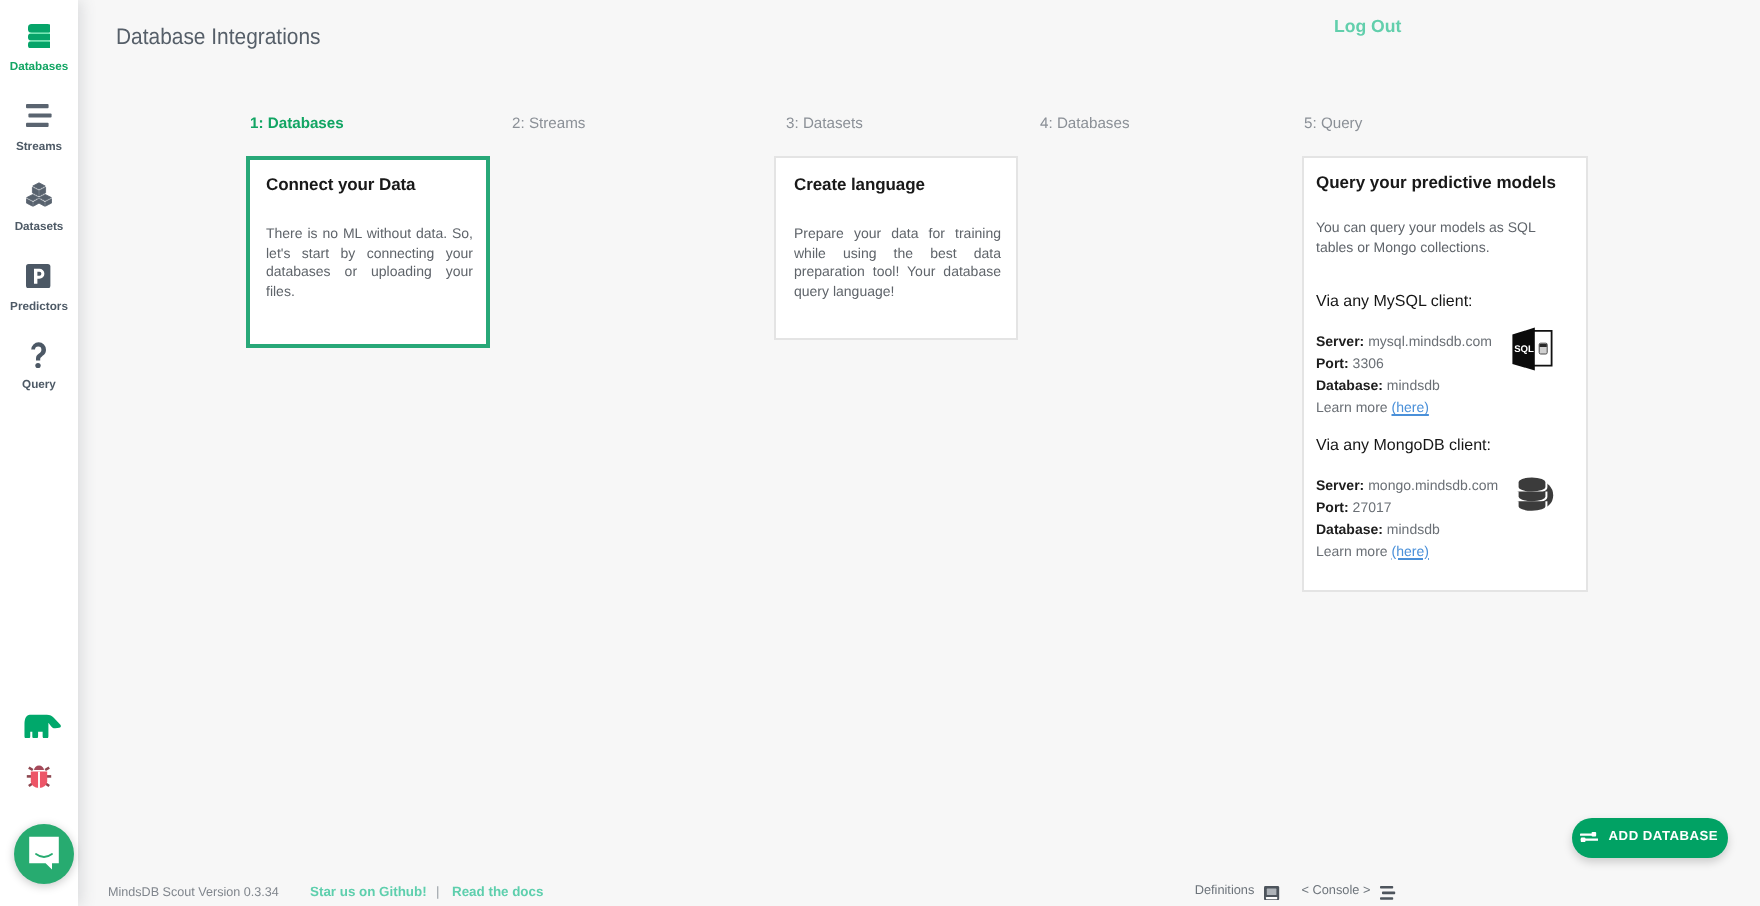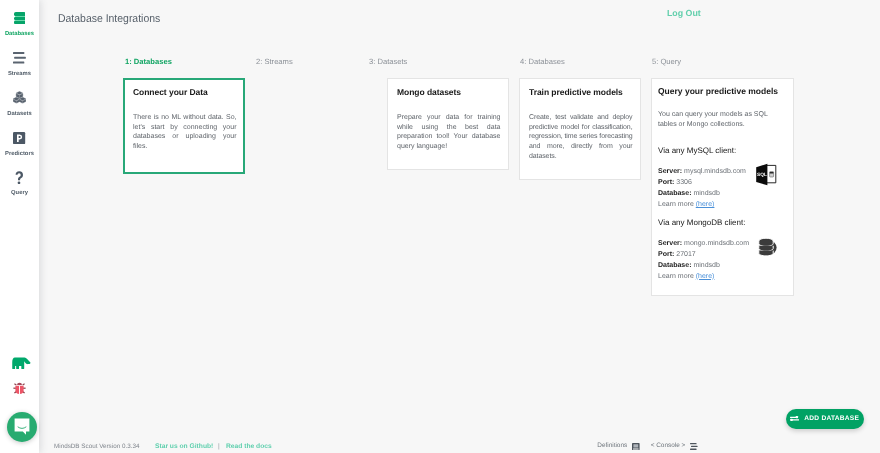--- a/index.html
+++ b/index.html
@@ -203,35 +203,31 @@
 
   <div class="header">
     <div class="page-title">Database Integrations</div>
     <div class="logout">Log Out</div>
   </div>
 
   <div class="main">
 
     <div class="step-label active" style="left:125px;text-align:center;">1: Databases</div>
     <div class="step-label" style="left:256px;">2: Streams</div>
-    <div class="step-label" style="left:369px;">3: Datasets</div>
+    <div class="step-label" style="left:393px;">3: Datasets</div>
     <div class="step-label" style="left:520px;">4: Databases</div>
     <div class="step-label" style="left:652px;">5: Query</div>
 
     <div class="card active" style="left:123px; top:78px; width:122px; height:96px;">
       <h3>Connect your Data</h3>
       <p>There is no ML without data. So, let's start by connecting your databases or uploading your files.</p>
     </div>
     <div class="card" style="left:387px; top:78px; width:122px; height:92px;">
-      <h3>Mongo datasets</h3>
+      <h3>Create language</h3>
       <p>Prepare your data for training while using the best data preparation tool! Your database query language!</p>
-    </div>
-    <div class="card tight" style="left:519px; top:78px; width:122px; height:102px;">
-      <h3>Train predictive models</h3>
-      <p>Create, test validate and deploy predictive model for classification, regression, time series forecasting and more, directly from your datasets.</p>
     </div>
 
     <div class="qcard">
       <h3>Query your predictive models</h3>
       <div class="intro">You can query your models as SQL tables or Mongo collections.</div>
 
       <div class="qsec" style="margin-top:17px;">
         <h4>Via any MySQL client:</h4>
         <div class="qsec-body">
           <div class="kv">

